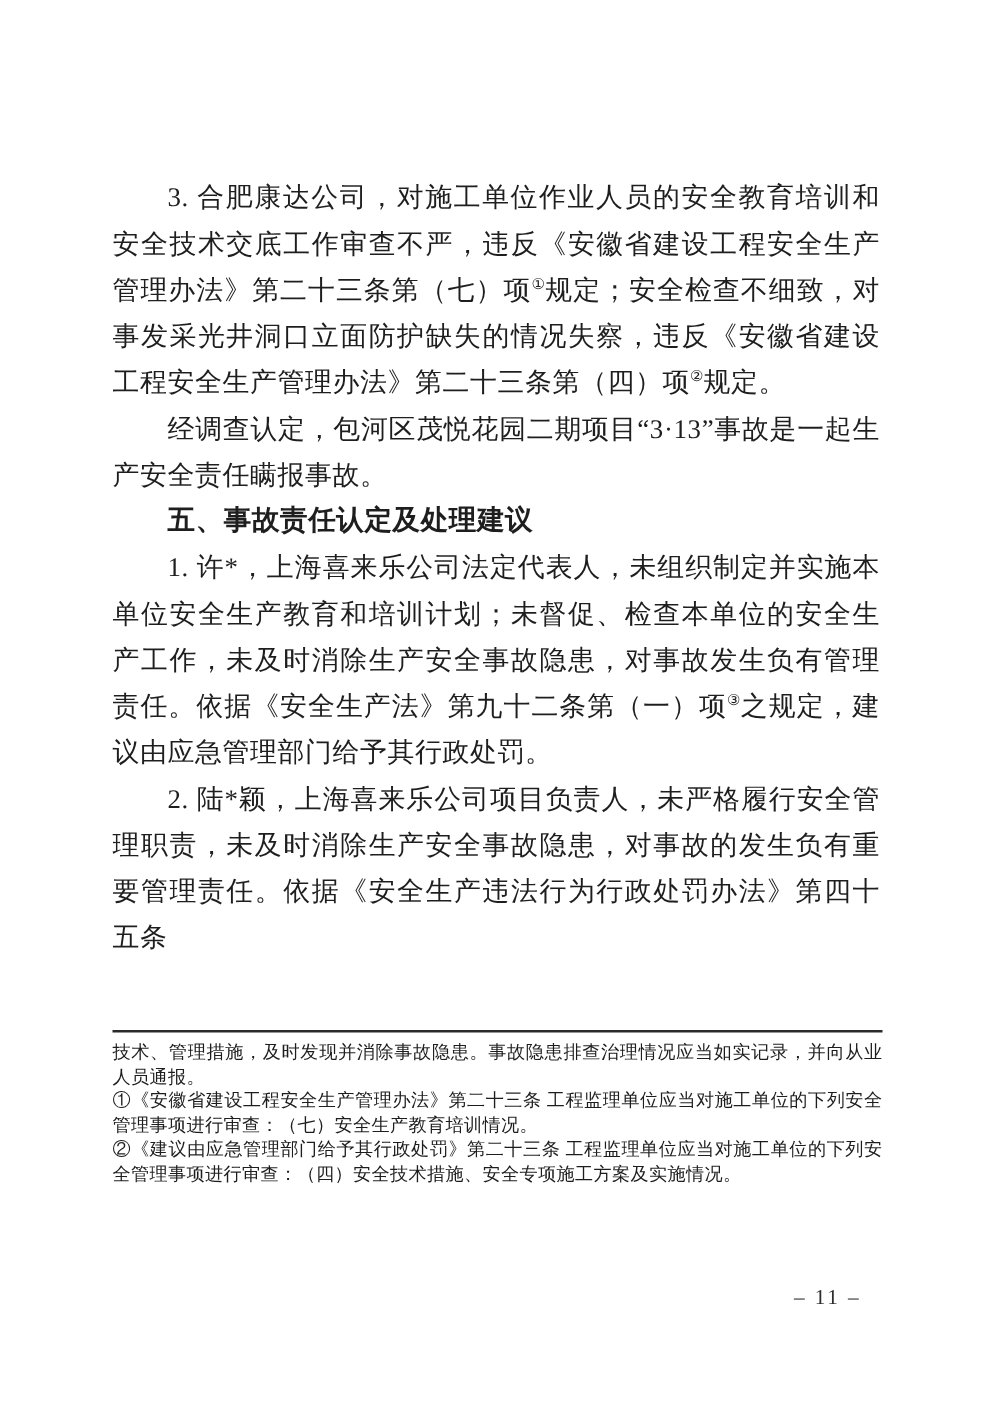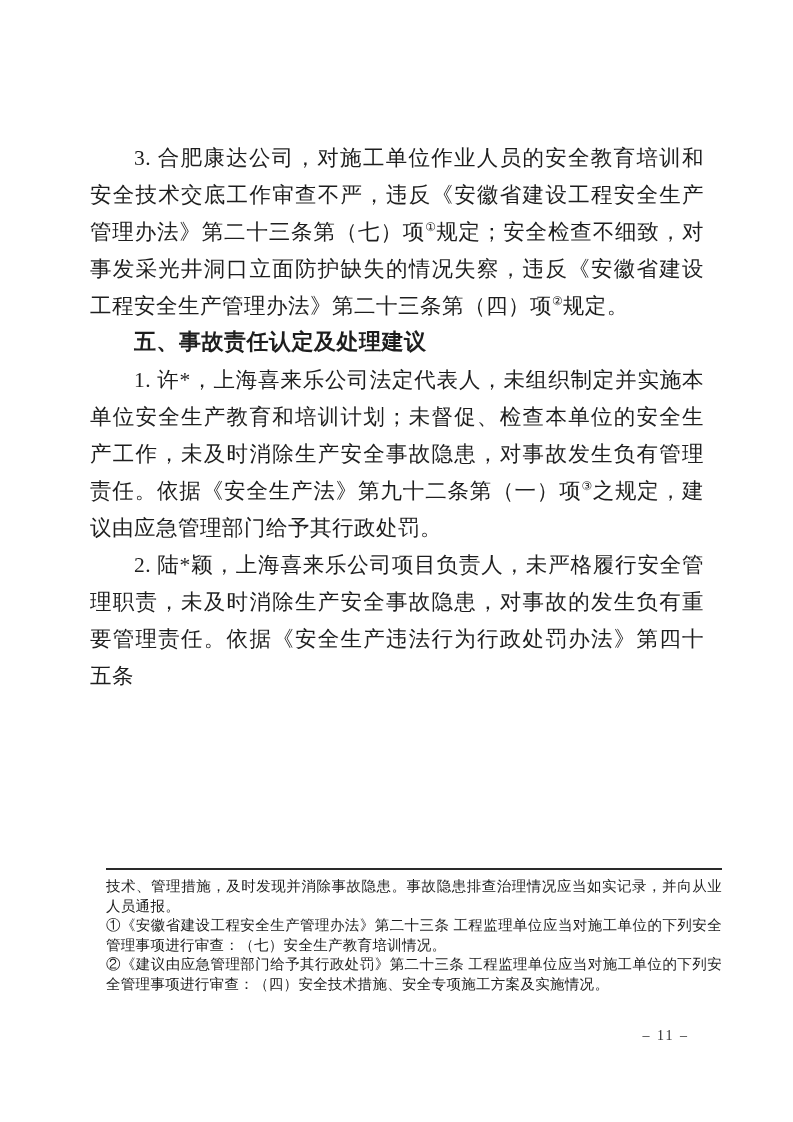--- a/index.html
+++ b/index.html
@@ -37,58 +37,58 @@
     font-size: 22px;
   }
   .fnref {
     font-size: 12px;
     line-height: 0;
     letter-spacing: 0;
     vertical-align: super;
   }
   .footnotes {
     position: absolute;
-    left: 106px;
+    left: 90px;
     top: 824px;
     width: 616px;
-    margin-top: 44px;
   }
   .fn-rule {
     width: 100%;
     border-top: 2px solid #2a2a2a;
     margin-bottom: 7px;
   }
   .fn {
     margin: 0;
     font-size: 14.5px;
     line-height: 19.5px;
     letter-spacing: 0.3px;
     text-align: justify;
     color: #1d1d1d;
   }
   .page-number {
     position: absolute;
     top: 1028px;
     right: 104px;
-    font-size: 14px;
+    font-size: 17px;
     letter-spacing: 2px;
     color: #2c2c2c;
     font-family: "Liberation Serif", "DejaVu Serif", serif;
   }
 </style>
 </head>
 <body>
 
 <div class="page">
 
   <main class="content">
 
     <p class="para"><span>3. 合肥康达公司，对施工单位作业人员的安全教育培训和安全技术交底工作审查不严，违反《安徽省建设工程安全生产管理办法》第二十三条第（七）项</span><sup class="fnref">①</sup><span>规定；安全检查不细致，对事发采光井洞口立面防护缺失的情况失察，违反《安徽省建设工程安全生产管理办法》第二十三条第（四）项</span><sup class="fnref">②</sup><span>规定。</span></p>
 
 
+    <p class="para">经调查认定，包河区茂悦花园二期项目“3·13”事故是一起生产安全责任瞒报事故。</p>
 
     <h2 class="para heading">五、事故责任认定及处理建议</h2>
 
 
     <p class="para"><span>1. 许*，上海喜来乐公司法定代表人，未组织制定并实施本单位安全生产教育和培训计划；未督促、检查本单位的安全生产工作，未及时消除生产安全事故隐患，对事故发生负有管理责任。依据《安全生产法》第九十二条第（一）项</span><sup class="fnref">③</sup><span>之规定，建议由应急管理部门给予其行政处罚。</span></p>
 
     <p class="para">2. 陆*颖，上海喜来乐公司项目负责人，未严格履行安全管理职责，未及时消除生产安全事故隐患，对事故的发生负有重要管理责任。依据《安全生产违法行为行政处罚办法》第四十五条</p>
 
   </main>
 

